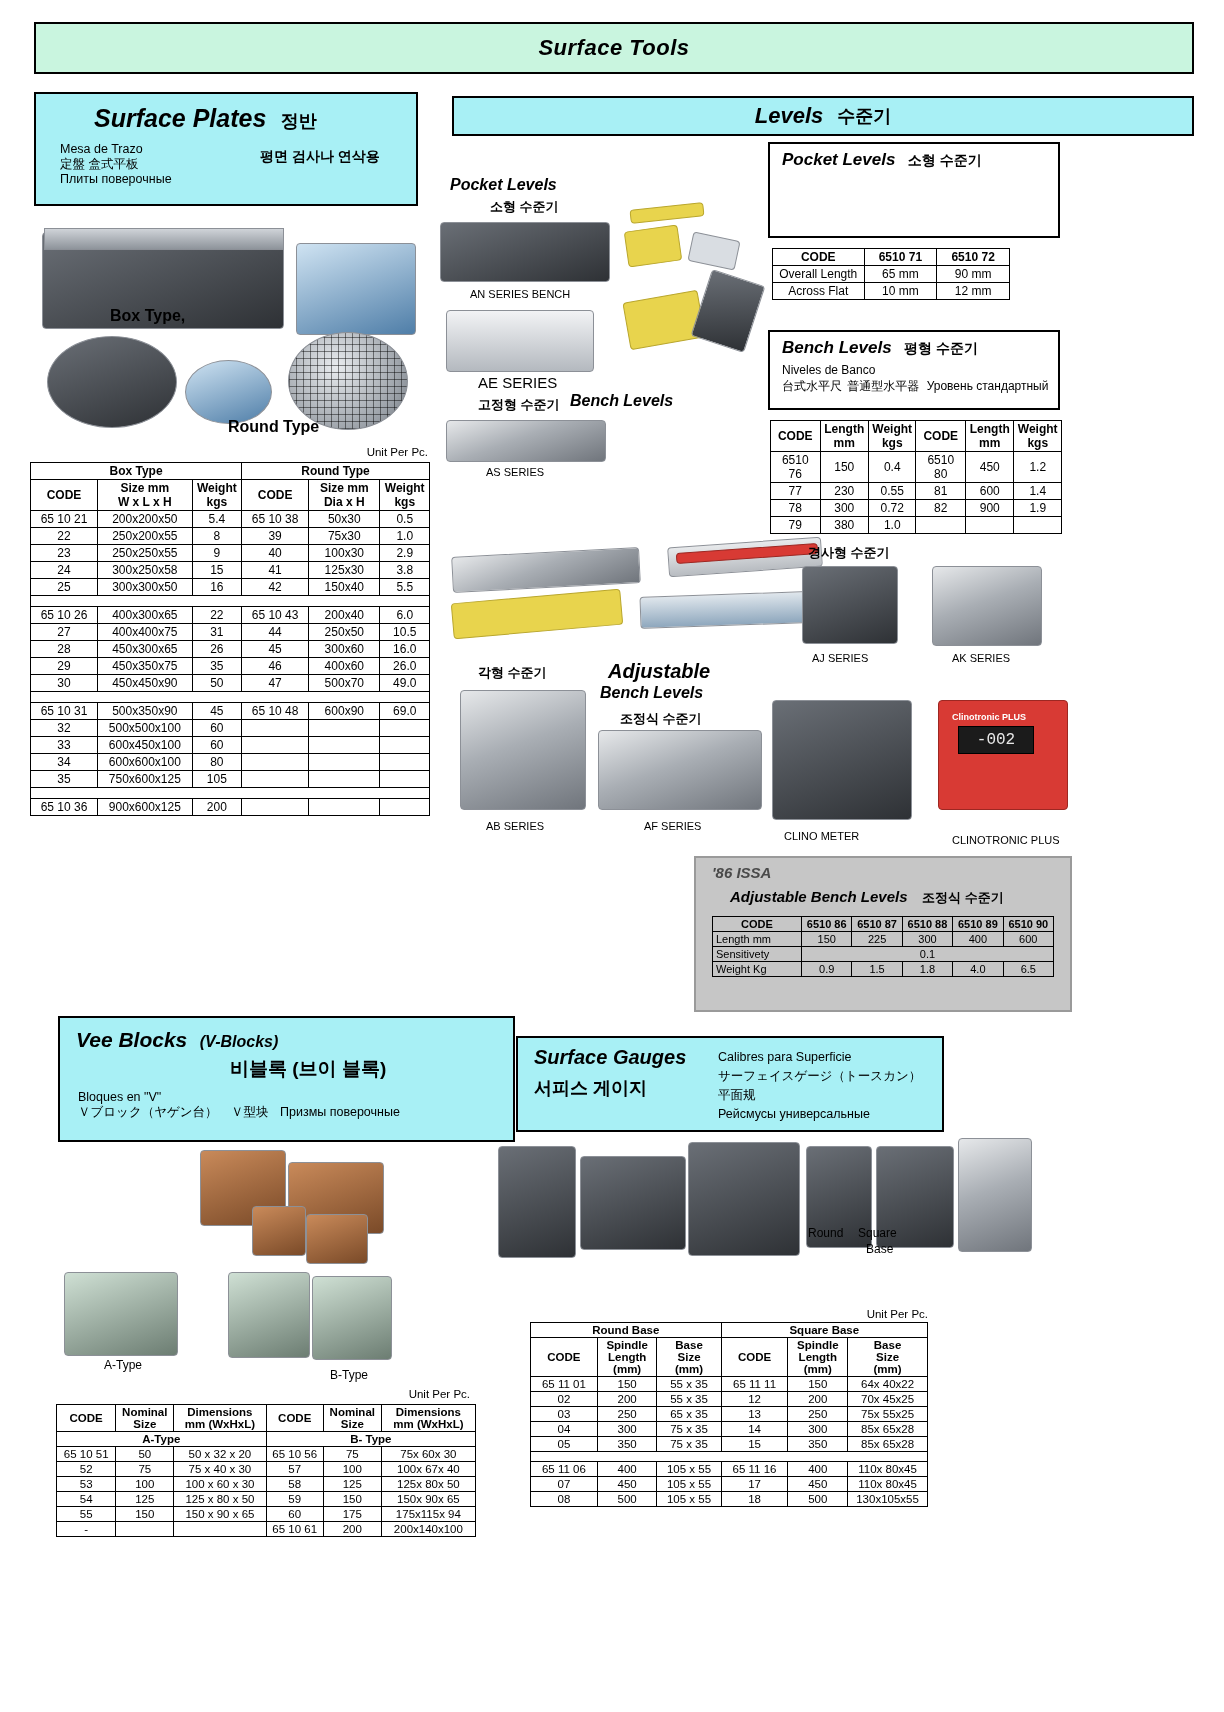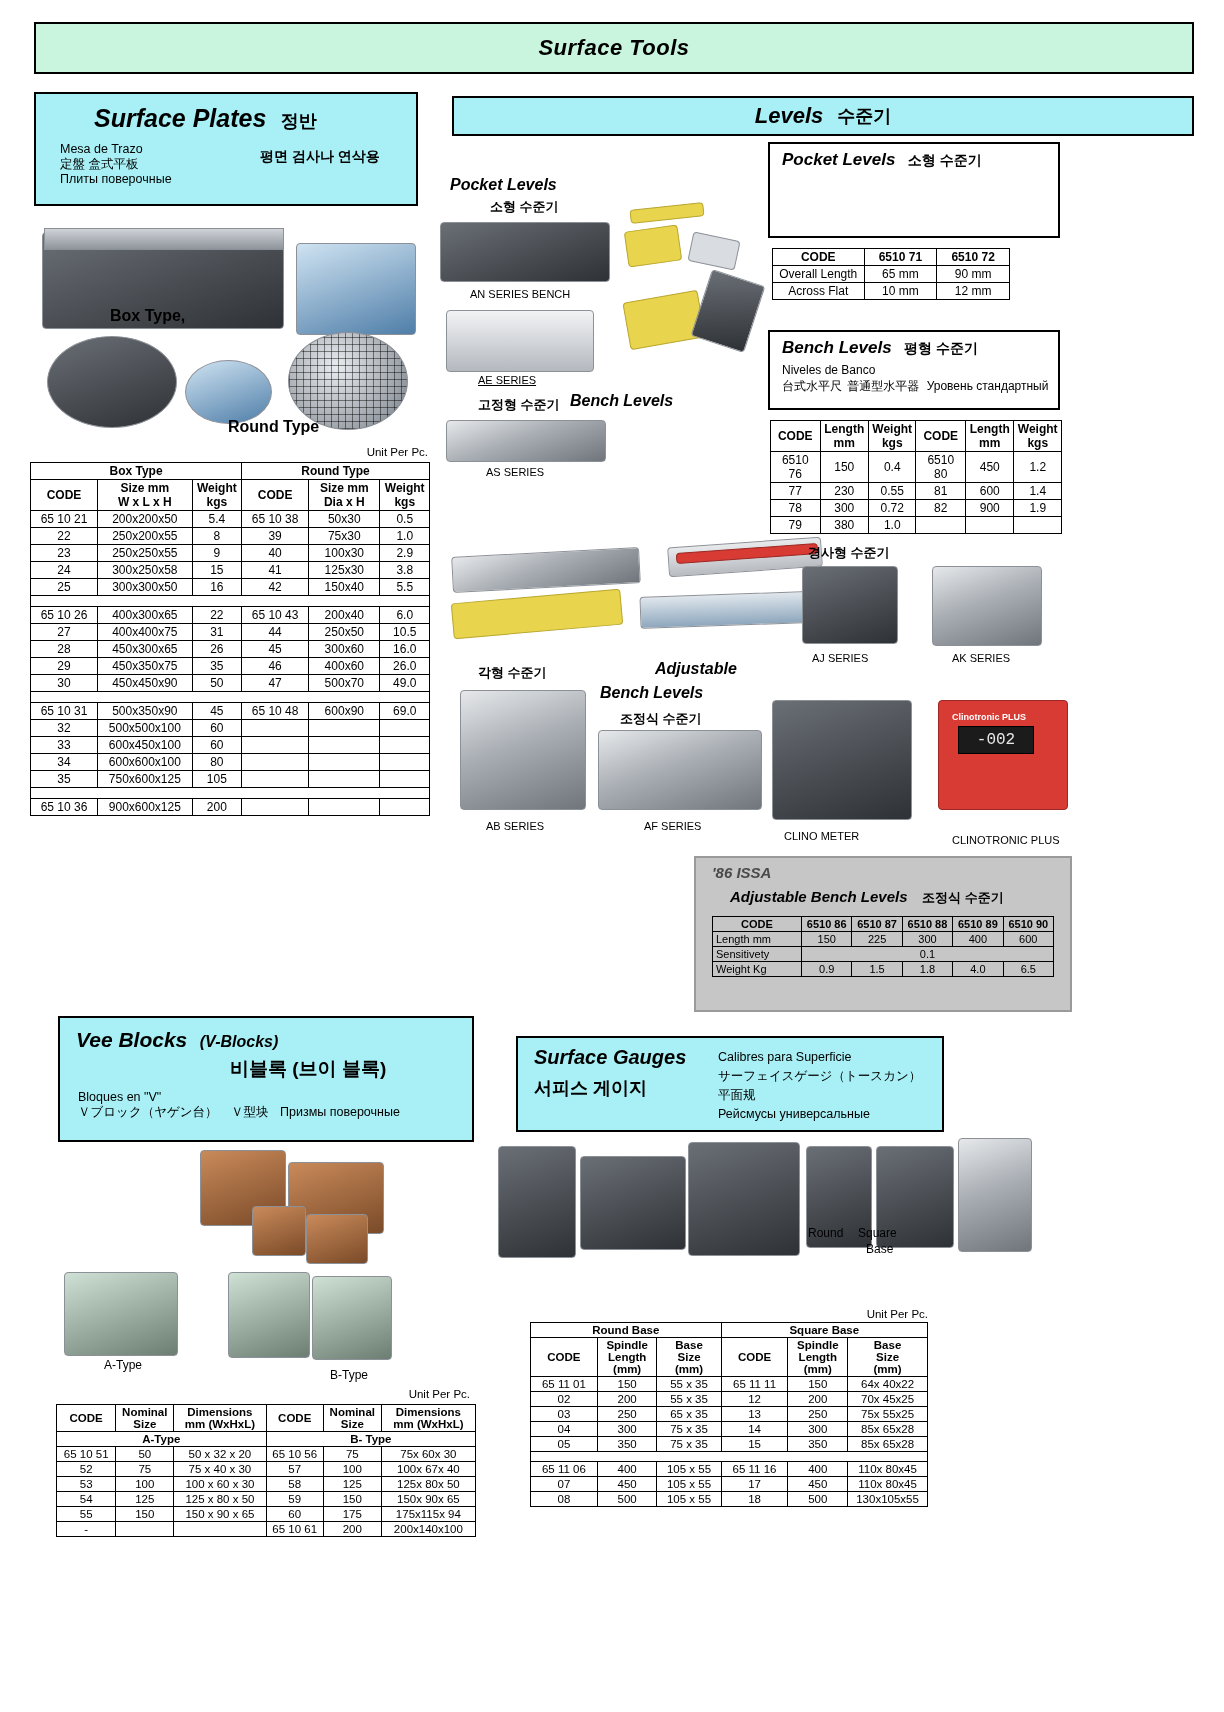--- a/index.html
+++ b/index.html
@@ -267,21 +267,21 @@
 
   <div class="ph rrect grad-dark" style="left:440px;top:222px;width:168px;height:58px;"></div>
   <div class="ph rrect yellow" style="left:626px;top:228px;width:52px;height:34px;transform:rotate(-8deg);"></div>
   <div class="ph rrect" style="left:690px;top:236px;width:46px;height:28px;background:#d9dde2;transform:rotate(12deg);"></div>
   <div class="ph rrect" style="left:630px;top:206px;width:72px;height:12px;background:#e8d44d;border-color:#b9a62c;transform:rotate(-6deg);"></div>
   <div style="position:absolute;left:470px;top:288px;font-size:11px;">AN SERIES BENCH</div>
 
   <div class="ph rrect light" style="left:446px;top:310px;width:146px;height:60px;background:linear-gradient(180deg,#f2f3f5,#b4b9bf);"></div>
   <div class="ph rrect yellow" style="left:626px;top:296px;width:74px;height:46px;transform:rotate(-10deg);"></div>
   <div class="ph rrect grad-dark" style="left:700px;top:276px;width:54px;height:68px;transform:rotate(18deg);"></div>
-  <div style="position:absolute;left:478px;top:374px;font-size:11px;text-decoration:underline;">AE SERIES</div>
+  <div style="position:absolute;left:478px;top:374px;font-size:15px;">AE SERIES</div>
 
   <div style="position:absolute;left:478px;top:396px;font-size:13px;font-weight:bold;">고정형 수준기</div>
   <div style="position:absolute;left:570px;top:392px;font-style:italic;font-weight:bold;font-size:16px;">Bench Levels</div>
 
   <div class="ph rrect grad-steel" style="left:446px;top:420px;width:158px;height:40px;"></div>
   <div style="position:absolute;left:486px;top:466px;font-size:11px;">AS SERIES</div>
 
   <div class="titlebox" style="left:768px;top:142px;width:288px;height:92px;background:#fff;">
     <div style="position:absolute;left:12px;top:6px;">
       <span class="hd" style="font-size:17px;">Pocket Levels</span>
@@ -375,21 +375,21 @@
   <div class="ph rrect yellow" style="left:452px;top:596px;width:168px;height:34px;transform:rotate(-5deg);"></div>
   <div class="ph rrect" style="left:640px;top:594px;width:164px;height:30px;background:linear-gradient(180deg,#dfe6ec,#8ea7bd);transform:rotate(-2deg);"></div>
 
   <div style="position:absolute;left:808px;top:544px;font-size:13px;font-weight:bold;">경사형 수준기</div>
   <div class="ph rrect grad-dark" style="left:802px;top:566px;width:94px;height:76px;"></div>
   <div class="ph rrect grad-steel" style="left:932px;top:566px;width:108px;height:78px;"></div>
   <div style="position:absolute;left:812px;top:652px;font-size:11px;">AJ SERIES</div>
   <div style="position:absolute;left:952px;top:652px;font-size:11px;">AK SERIES</div>
 
   <div style="position:absolute;left:478px;top:664px;font-size:13px;font-weight:bold;">각형 수준기</div>
-  <div style="position:absolute;left:608px;top:660px;font-style:italic;font-weight:bold;font-size:16px;margin-left:47px;">Adjustable</div>
+  <div style="position:absolute;left:608px;top:660px;font-style:italic;font-weight:bold;font-size:20px;">Adjustable</div>
   <div style="position:absolute;left:600px;top:684px;font-style:italic;font-weight:bold;font-size:16px;">Bench Levels</div>
   <div style="position:absolute;left:620px;top:710px;font-size:13px;font-weight:bold;">조정식 수준기</div>
 
   <div class="ph rrect grad-steel" style="left:460px;top:690px;width:124px;height:118px;"></div>
   <div class="ph rrect grad-steel" style="left:598px;top:730px;width:162px;height:78px;"></div>
   <div class="ph rrect grad-dark" style="left:772px;top:700px;width:138px;height:118px;"></div>
   <div class="ph rrect red" style="left:938px;top:700px;width:128px;height:108px;"></div>
   <div style="position:absolute;left:952px;top:712px;font-size:9px;color:#fff;font-weight:bold;">Clinotronic PLUS</div>
   <div style="position:absolute;left:958px;top:726px;width:74px;height:26px;background:#1b1b1b;border:1px solid #000;">
     <span style="color:#e8e8e8;font-family:'Liberation Mono',monospace;font-size:16px;display:block;text-align:center;line-height:26px;">-002</span>
@@ -433,21 +433,21 @@
         <td>0.9</td>
             <td>1.5</td>
         <td>1.8</td>
             <td>4.0</td>
         <td>6.5</td>
       </tr>
     </tbody>
       </table>
   </div>
 
-  <div class="titlebox" style="left:58px;top:1016px;width:412px;height:122px;">
+  <div class="titlebox" style="left:58px;top:1016px;width:412px;height:122px;padding-left:41px;">
     <div style="position:absolute;left:16px;top:10px;">
       <span class="hd" style="font-size:21px;">Vee Blocks</span>
       <span style="font-style:italic;font-weight:bold;font-size:16px;margin-left:8px;">(V-Blocks)</span>
     </div>
     <div style="position:absolute;left:170px;top:38px;font-size:19px;font-weight:bold;">비블록 (브이 블록)</div>
     <div class="sub" style="position:absolute;left:18px;top:72px;">
       <div>Bloques en "V"</div>
       <div>
         <span>Ｖブロック（ヤゲン台）</span>
         <span style="margin-left:10px;">Ｖ型块</span>

